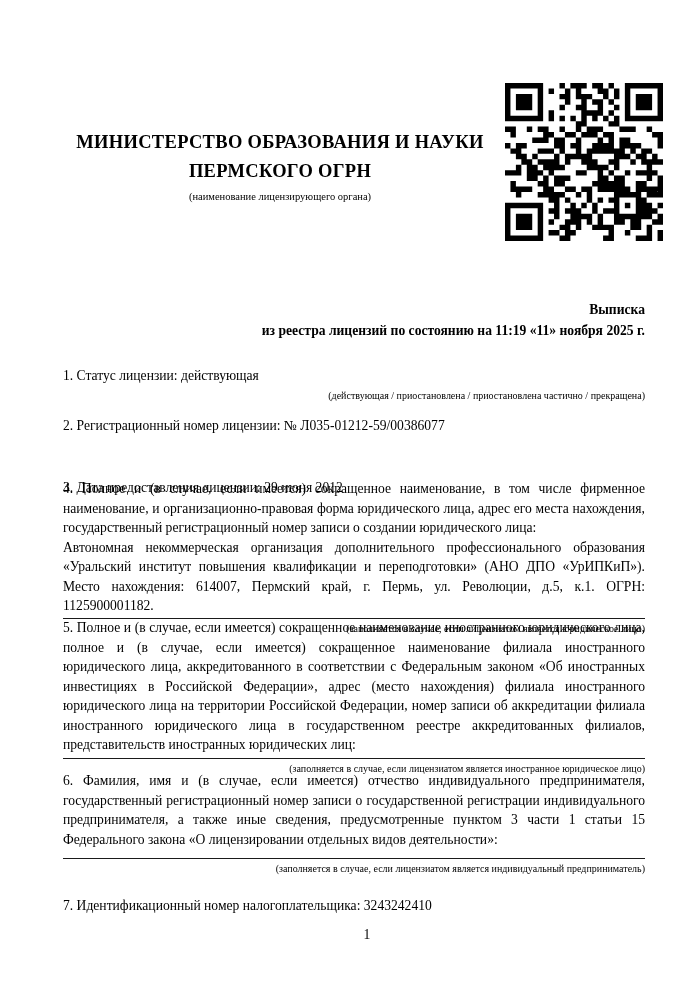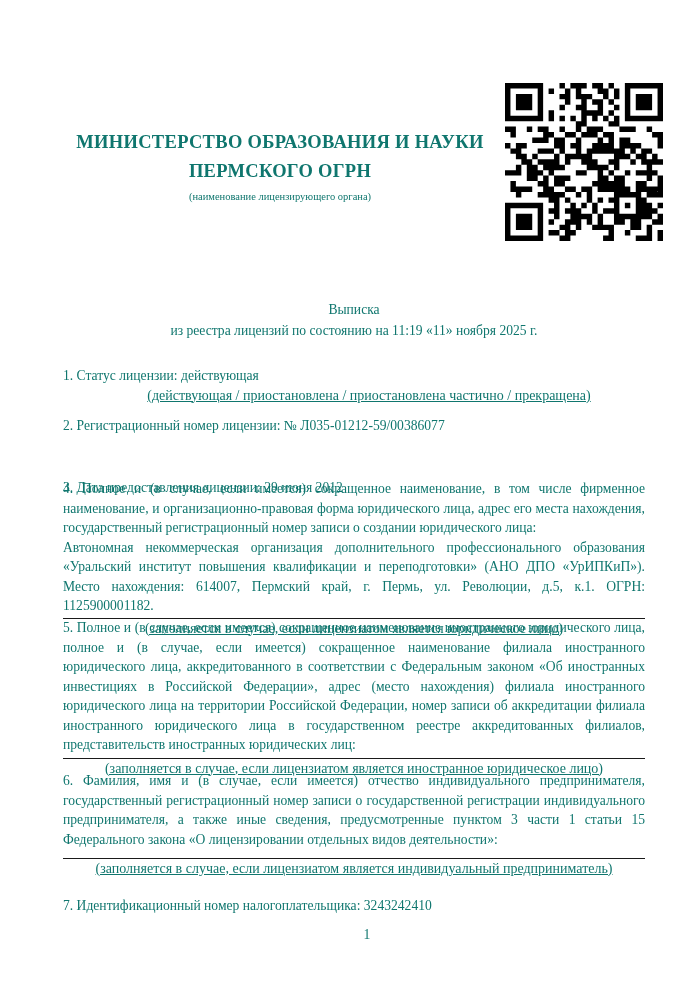--- a/index.html
+++ b/index.html
@@ -2,21 +2,21 @@
 <html lang="ru"><head>
 <meta charset="utf-8">
 <style>
   html, body { margin: 0; padding: 0; background: #ffffff; }
   .page {
     position: relative;
     width: 700px;
     height: 989px;
     background: #ffffff;
     font-family: "Liberation Serif", "DejaVu Serif", serif;
-    color: #0f766e;
+    color: #000000;
     overflow: hidden;
   }
   .org-block {
     position: absolute;
     left: 58px; top: 128px; width: 444px;
     text-align: center;
   }
   .org-name {
     font-weight: bold;
     font-size: 18.5px;
@@ -29,38 +29,38 @@
     margin-top: 4px;
   }
   .qr-code {
     position: absolute;
     left: 505px; top: 83px;
     width: 158px; height: 158px;
   }
   .title-block {
     position: absolute;
     left: 63px; top: 300px; width: 582px;
-    text-align: center;
+    text-align: right;
     font-size: 13.6px;
     line-height: 20.5px;
+    font-weight: bold;
   }
   .item {
     position: absolute;
     left: 63px; width: 582px;
     font-size: 13.6px;
     line-height: 19.5px;
   }
   .item p { margin: 0; }
   .just { text-align: justify; }
   .cap {
-    font-size: 14px;
+    font-size: 10px;
     line-height: 13px;
-    text-align: center;
+    text-align: right;
     margin-top: 3px;
-    text-decoration: underline;
   }
   .cap-offset { padding-left: 30px; }
   .rule {
     border: 0;
     border-top: 1.6px solid #1a1a1a;
     margin: 2px 0 0 0;
     height: 0;
   }
   .pos-item1 { top: 366px; }
   .pos-item2 { top: 416px; }

